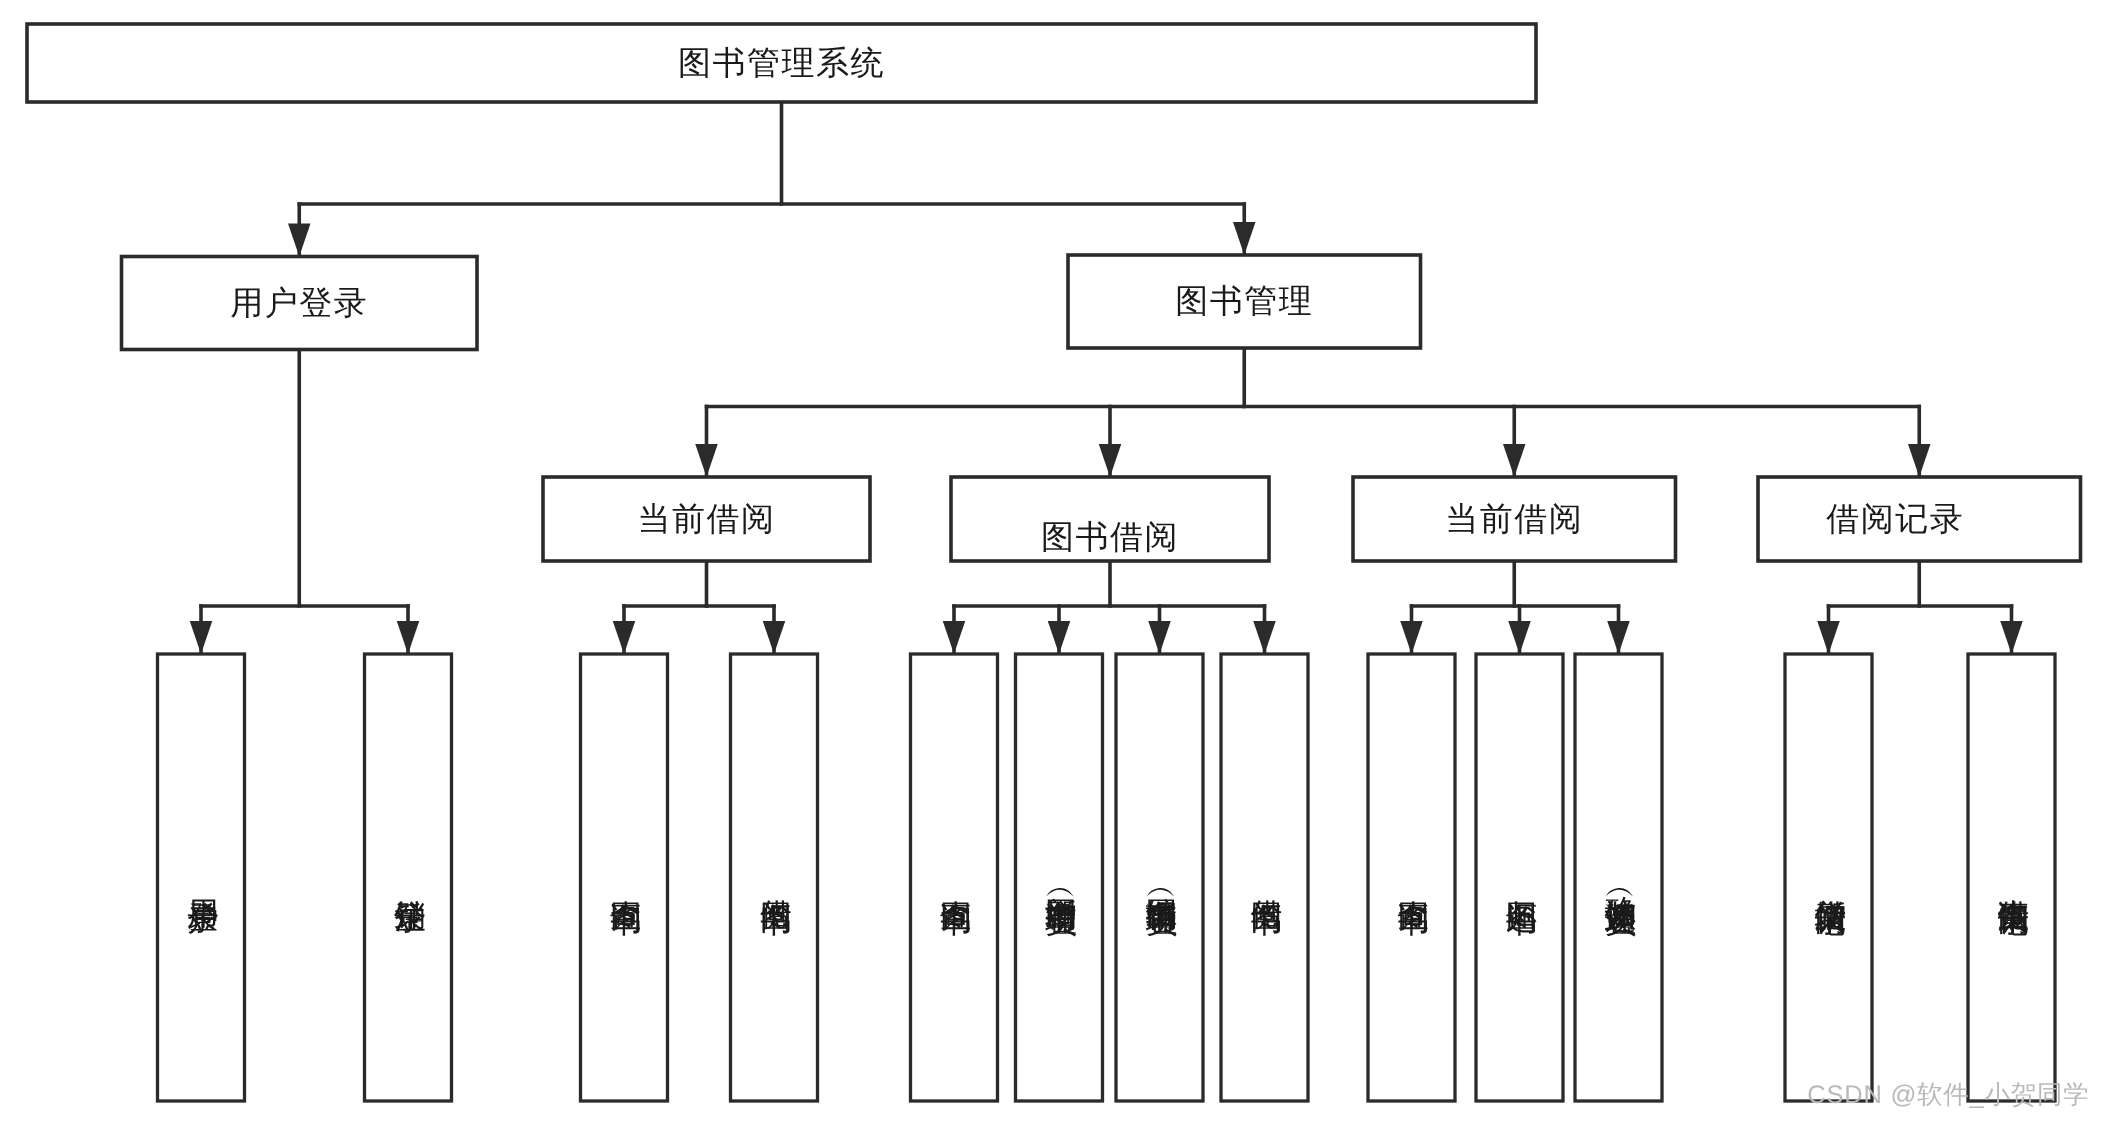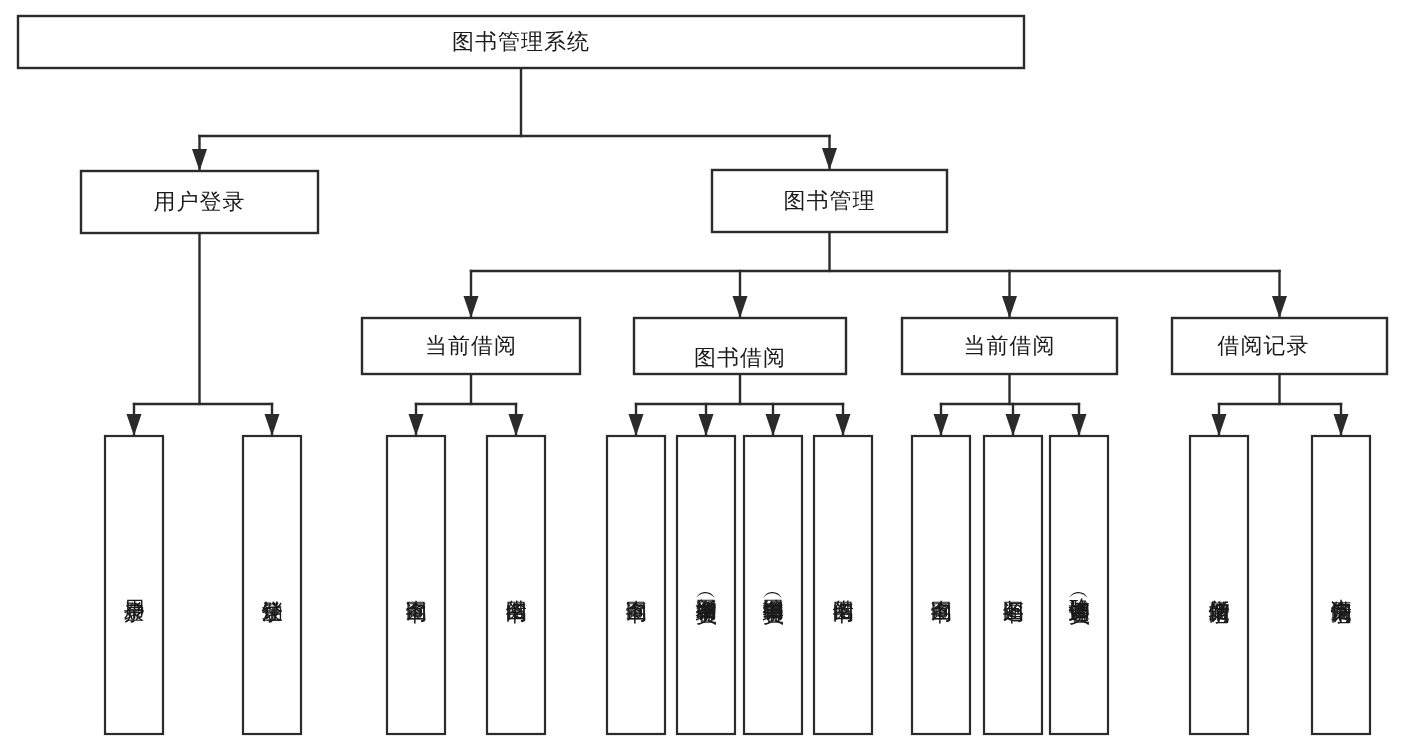--- a/index.html
+++ b/index.html
@@ -175,14 +175,15 @@
         <div class="vlabel-text">确认归还（管理员）</div>
       </div>
       <div class="vlabel-wrap" style="left: 1190px; top: 436px; width: 58px; height: 298px;">
         <div class="vlabel-text">新增借阅记录</div>
       </div>
       <div class="vlabel-wrap" style="left: 1312px; top: 436px; width: 58px; height: 298px;">
         <div class="vlabel-text">查询借阅记录</div>
       </div>
     </div>
 
+  <div id="watermark">CSDN @软件_小贺同学</div>
 
 </div>
 
 </body></html>

